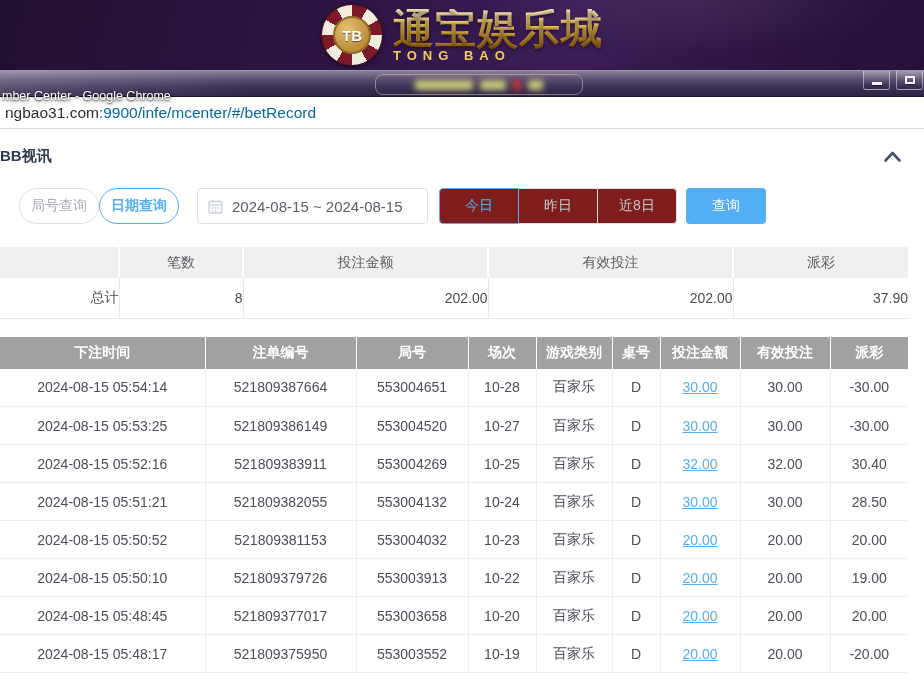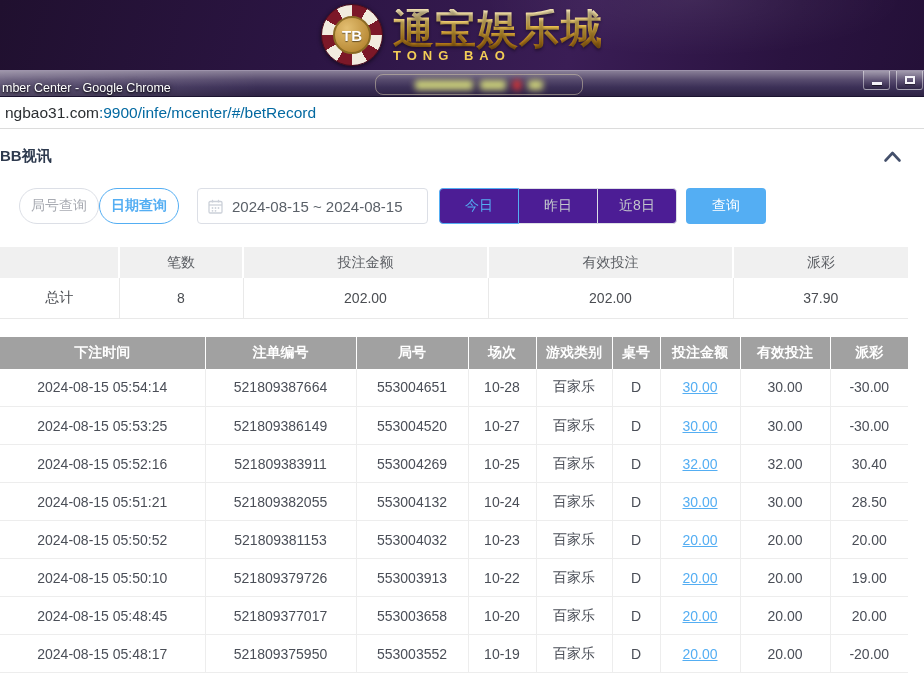--- a/index.html
+++ b/index.html
@@ -29,21 +29,21 @@
     text-shadow:0 2px 3px rgba(0,0,0,.35); }
   .logo-sub { text-align:left; color:#f3cd56; font-weight:bold; font-size:13px;
     letter-spacing:6px; margin-top:-1px; padding-right:4px; }
 
   
   .titlebar { position:relative; height:27px;
     background:linear-gradient(180deg,#887e96 0%,#574b6e 35%,#3c3057 65%,#2e2344 100%);
     border-top:1px solid #9d93ab; border-bottom:1px solid #1c1430; }
   .titlebar::before { content:""; position:absolute; inset:0;
     background:linear-gradient(90deg,rgba(255,255,255,.18),rgba(255,255,255,0) 28%); }
-  .win-title { position:absolute; left:2px; top:10px; color:#fff; font-size:12.5px;
+  .win-title { position:absolute; left:2px; top:18px; color:#fff; font-size:12.5px;
     text-shadow:0 1px 2px rgba(0,0,0,.85), 0 0 6px rgba(0,0,0,.5); white-space:nowrap; }
   .blur-box { position:absolute; left:375px; top:3px; width:208px; height:21px;
     border:1px solid rgba(205,195,170,.55); border-radius:8px;
     display:flex; align-items:center; justify-content:center; gap:7px; }
   .blob { height:10px; border-radius:2px; filter:blur(3px); }
   .win-buttons { position:absolute; right:1px; top:0; display:flex; gap:6px; }
   .win-btn { width:27px; height:19px; border:1px solid rgba(255,255,255,.45); border-top:none;
     border-radius:0 0 3px 3px; background:linear-gradient(180deg,rgba(255,255,255,.22),rgba(255,255,255,.04) 60%,rgba(0,0,0,.15));
     display:flex; align-items:center; justify-content:center; cursor:pointer; }
   .glyph-min { width:10px; height:3px; background:#f4f2f8; box-shadow:0 1px 1px rgba(0,0,0,.6); margin-top:7px; }
@@ -67,36 +67,36 @@
   .btn { height:36px; font-size:14px; background:#fff; cursor:pointer;
     display:flex; align-items:center; justify-content:center; }
   .btn-pill { width:80px; border-radius:18px; border:1px solid #dcdfe6; color:#a8abb2; }
   .btn-pill.active { border-color:var(--accent); color:var(--accent); font-weight:bold; }
   .date-input { margin-left:18px; width:231px; height:36px; border:1px solid #dcdfe6;
     border-radius:4px; background:#fff; display:flex; align-items:center;
     padding:0 10px; gap:9px; cursor:pointer; }
   .date-text { font-size:15px; color:#5a6068; }
   .seg-group { margin-left:11px; display:flex; }
   .seg { width:80px; height:36px; border:1px solid #dcdfe6; margin-left:-1px;
-    background:#4c1d95; color:#c3c7cc; font-size:14px; display:flex; align-items:center;
+    background:#7f1d1d; color:#c3c7cc; font-size:14px; display:flex; align-items:center;
     justify-content:center; cursor:pointer; }
   .seg:first-child { border-radius:4px 0 0 4px; margin-left:0; }
   .seg:last-child { border-radius:0 4px 4px 0; }
   .seg.active { border-color:var(--accent); color:var(--accent); position:relative; z-index:1; }
   .btn-primary { margin-left:9px; width:80px; border-radius:4px; border:none;
     background:var(--accent); color:#fff; font-size:14px; }
   .mpill { margin-left:19px; }
 
   
   table { border-collapse:collapse; table-layout:fixed; width:908px; }
   .summary-table { margin-top:23px; }
   .summary-table th { height:31px; background:var(--sum-header-bg); color:#595c61;
     font-size:14px; font-weight:normal; border-right:2px solid #fff; }
   .summary-table th:last-child { border-right:none; }
-  .summary-table td { height:40px; text-align:center; font-size:14px; color:#4a4d52;
+  .summary-table td { height:40px; text-align:right; font-size:14px; color:#4a4d52;
     border-right:1px solid #e9e9e9; border-bottom:1px solid #e9e9e9; background:#fff; }
   .summary-table td:last-child { border-right:none; }
 
   .bets-table { margin-top:18px; }
   .bets-table th { height:32px; background:var(--tbl-header-bg); color:#fff;
     font-size:14px; font-weight:bold; border-right:1px solid #fff; }
   .bets-table th:last-child { border-right:none; }
   .bets-table td { height:38px; text-align:center; font-size:14px; color:#4a4e57;
     border-right:1px solid #ededed; border-bottom:1px solid #ededed; background:#fff; }
   .bets-table td:last-child { border-right:none; }

